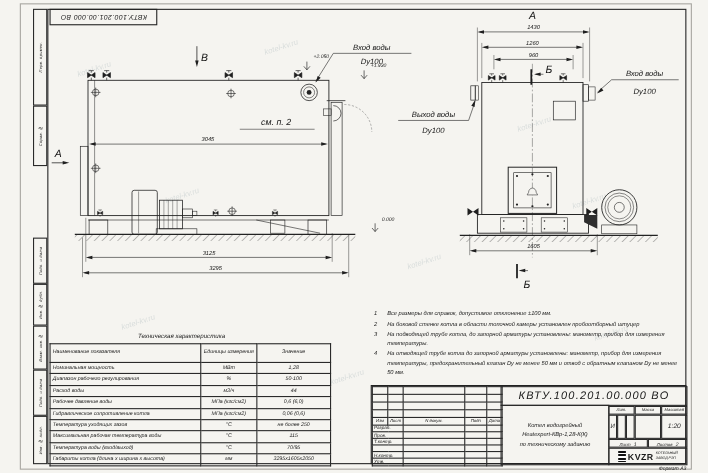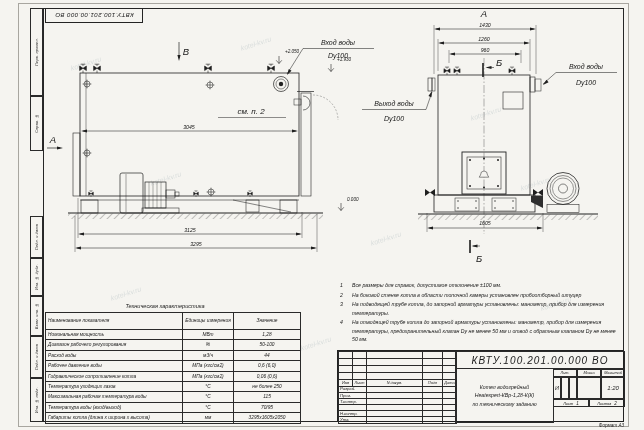--- a/index.html
+++ b/index.html
@@ -502,16 +502,24 @@
 
     <div class="cell sheet-cell" style="left:215px">
       <span>Лист</span>
         <b>1</b>
     </div>
     <div class="cell sheet-cell" style="left:251px">
       <span>Листов</span>
         <b>2</b>
     </div>
 
+    <div class="cell logo-cell">
+      <span class="logo-flag"></span>
+      <span class="logo-kvzr">KVZR</span>
+      <span class="logo-co">
+        <div>КОТЕЛЬНЫЙ</div>
+        <div>ЗАВОД РЭП</div>
+      </span>
+    </div>
   </div>
 
   <div class="format-lbl">Формат  А3</div>
 </div>
 
 </body></html>

